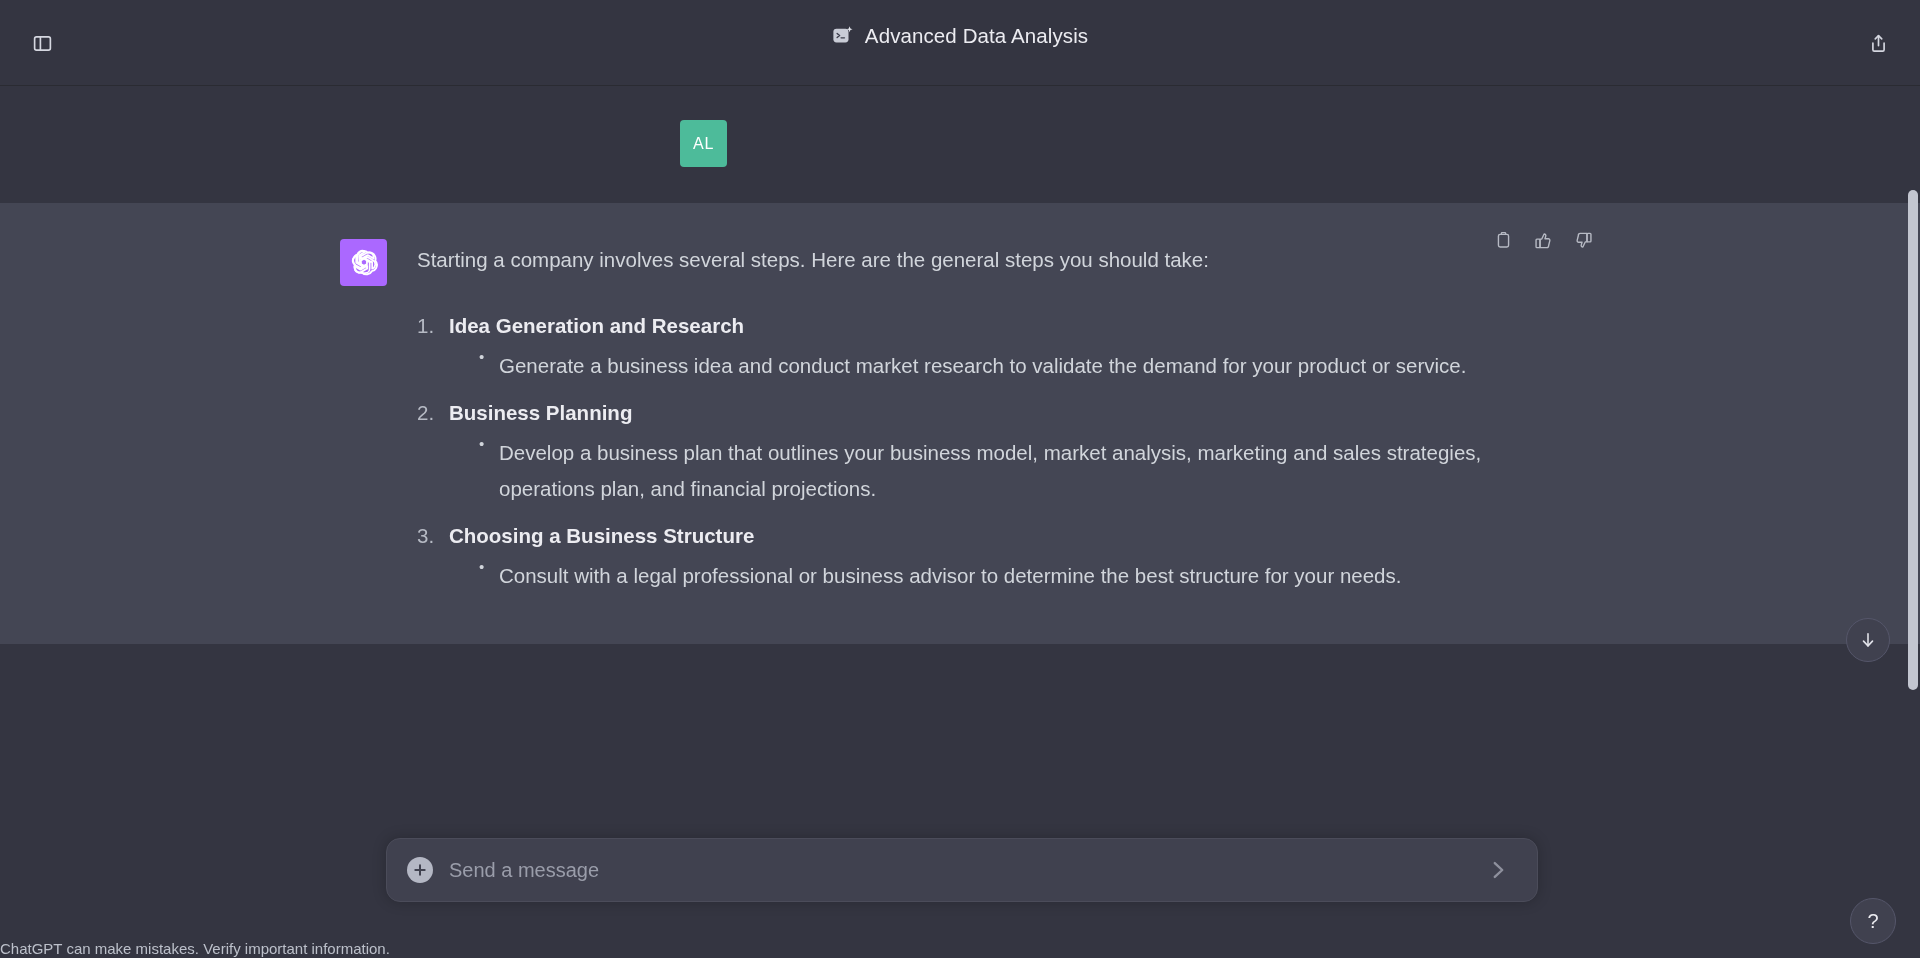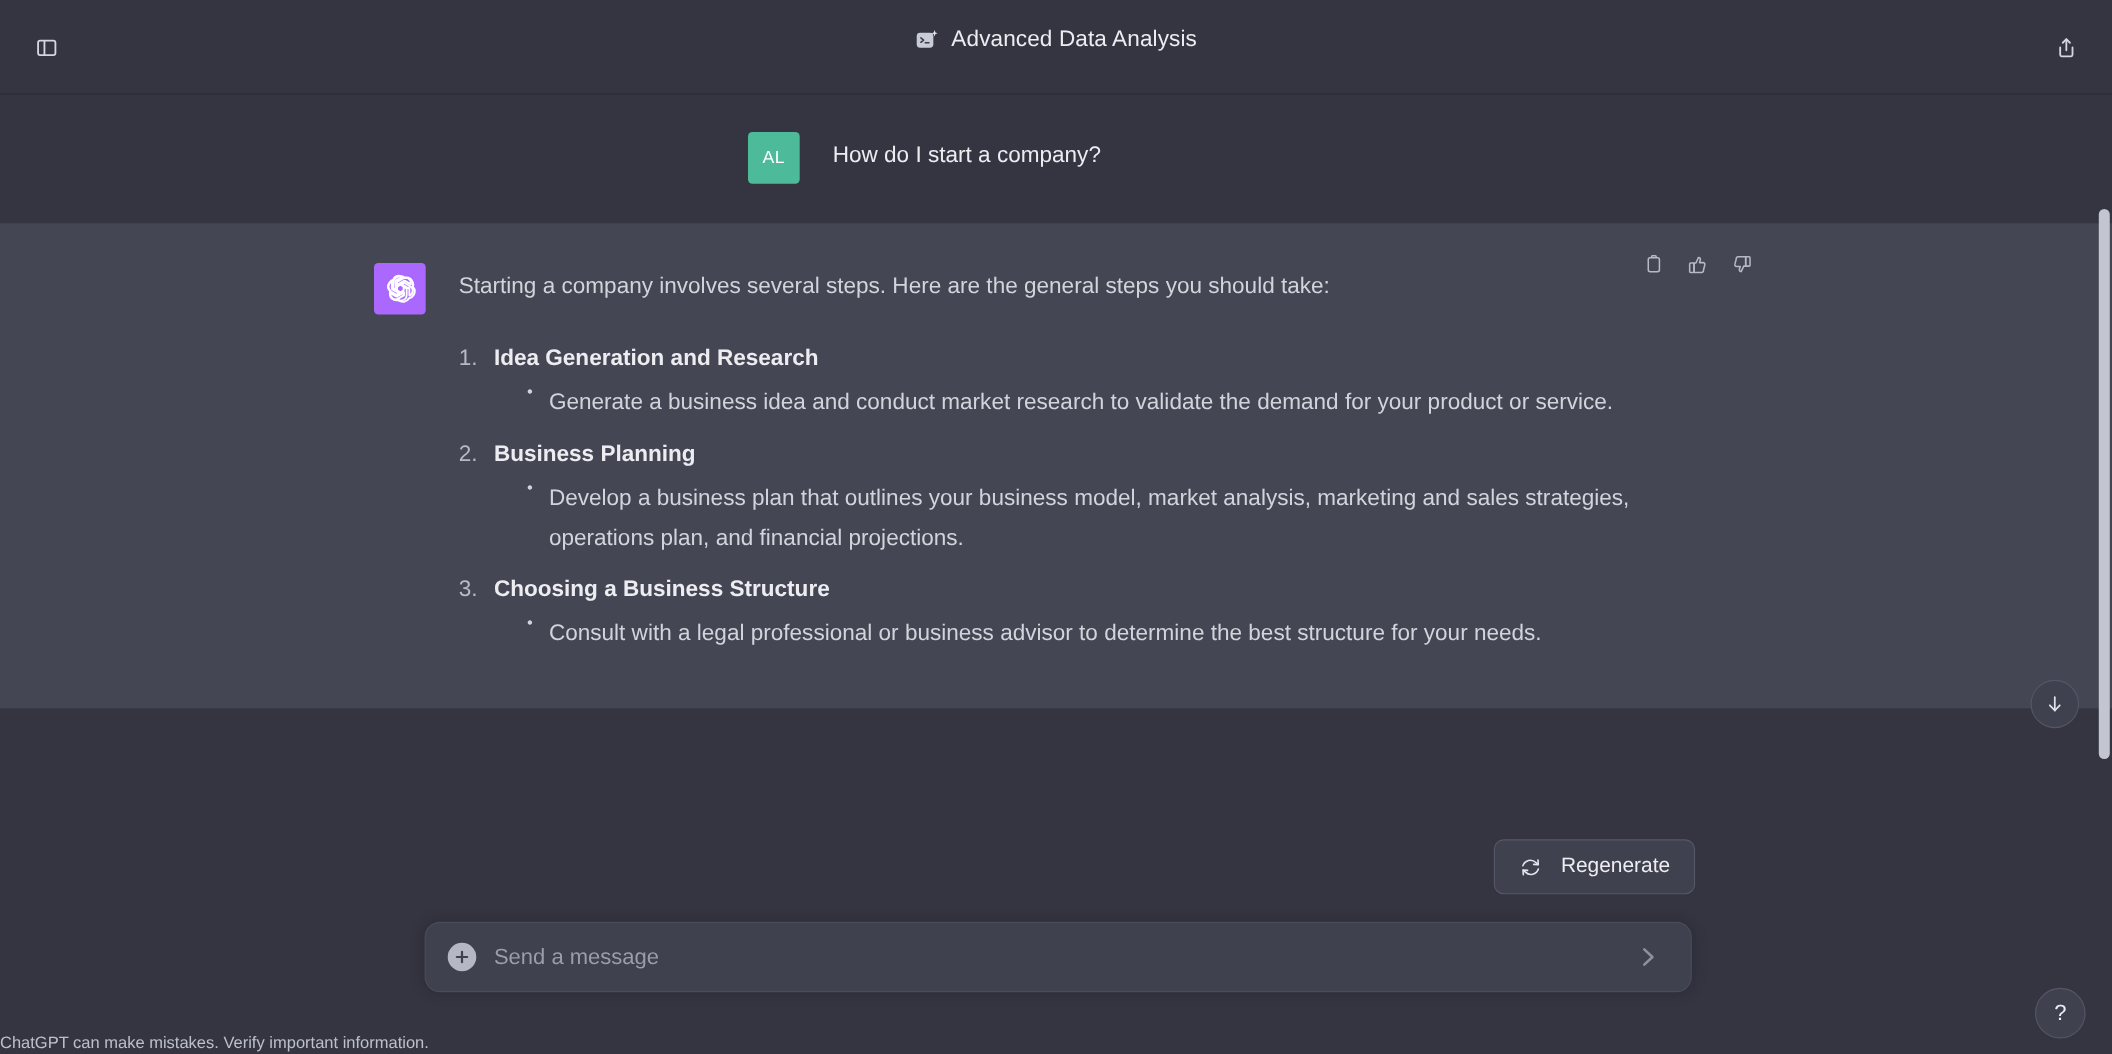--- a/index.html
+++ b/index.html
@@ -19,21 +19,21 @@
     display:flex; align-items:center;
   }
   .hdr-btn {
     position:absolute; display:flex; align-items:center; justify-content:center;
     width:40px; height:40px; border-radius:6px; cursor:pointer;
   }
   .sidebar-toggle { left:22px; top:23px; }
   .share-btn { right:22px; top:23px; }
   .hdr-title {
     position:absolute; left:0; width:1920px; top:24px;
-    display:flex; align-items:flex-end; justify-content:center; gap:11px;
+    display:flex; align-items:center; justify-content:center; gap:11px;
     font-size:20.5px; color:#ececf1; letter-spacing:.1px;
   }
   .ada-icon {
     width:22px; height:22px; position:relative; display:block; flex:none;
   }
 
   
   .scroll { position:absolute; top:86px; left:0; width:1920px; height:872px; overflow:hidden; }
 
   .msg { width:1920px; display:flex; justify-content:center; }
@@ -179,23 +179,20 @@
       </svg>
     </div>
   </div>
 
   <div class="scroll">
 
     <div class="msg msg-user">
       <div class="msg-inner">
         <div class="avatar avatar-user">
           <span>AL</span>
-        </div>
-        <div class="body-col">
-          <div class="line">How do I start a company?</div>
         </div>
       </div>
     </div>
 
     <div class="msg msg-assistant">
       <div class="msg-inner">
         <div class="avatar avatar-gpt">
           <svg width="30" height="30" viewBox="0 0 24 24">
             <path fill="none" stroke="#ffffff" stroke-width="1.55" stroke-linejoin="round" stroke-linecap="round" d="M21.0 10.2a5.0 5.0 0 0 0-.43-4.1 5.05 5.05 0 0 0-5.44-2.42A5.0 5.0 0 0 0 7.4 4.9a5.0 5.0 0 0 0-3.34 2.42 5.05 5.05 0 0 0 .62 5.92 5.0 5.0 0 0 0 .43 4.1 5.05 5.05 0 0 0 5.44 2.42 5.0 5.0 0 0 0 7.73-1.22 5.0 5.0 0 0 0 3.34-2.42 5.05 5.05 0 0 0-.62-5.92z"></path>
             <path fill="none" stroke="#ffffff" stroke-width="1.35" stroke-linejoin="round" stroke-linecap="round" d="M12 20.3a3.75 3.75 0 0 1-2.4-.87l4.36-2.52a.72.72 0 0 0 .36-.62V10.1l1.84 1.07a.07.07 0 0 1 .4.06v5.1a3.77 3.77 0 0 1-3.76 3.77zM4.9 17.2a3.74 3.74 0 0 1-.45-2.52l4.36 2.52a.71.71 0 0 0 .72 0l5.1-2.95v2.13a.08.08 0 0 1-.3.07l-4.4 2.55a3.77 3.77 0 0 1-5.14-1.38zM3.76 7.9a3.74 3.74 0 0 1 1.96-1.65v5.2a.72.72 0 0 0 .36.62l5.1 2.94-1.85 1.07a.07.07 0 0 1-.07 0l-4.4-2.55A3.77 3.77 0 0 1 3.76 7.9zM17.9 11.2l-5.1-2.95 1.84-1.06a.07.07 0 0 1 .07 0l4.4 2.55a3.77 3.77 0 0 1-.58 6.8v-5.2a.72.72 0 0 0-.36-.62zM19.73 8.4l-4.36-2.52a.71.71 0 0 0-.72 0l-5.1 2.94V6.7a.07.07 0 0 1 .03-.07l4.4-2.54a3.77 3.77 0 0 1 5.6 3.9zM8.6 12.2l-1.85-1.06a.07.07 0 0 1-.04-.06v-5.1a3.77 3.77 0 0 1 6.18-2.9L8.53 5.6a.72.72 0 0 0-.36.62zM9.6 10.05 12 8.67l2.4 1.38v2.76L12 14.2l-2.4-1.39z"></path>
@@ -250,29 +247,20 @@
       </div>
     </div>
   </div>
 
   <div class="scrollbar-track">
     <div class="scrollbar-thumb"></div>
   </div>
 
   <div class="composer-zone">
 
-    <div class="regen">
-      <svg width="21" height="21" viewBox="0 0 24 24">
-        <path d="M4.0 10.2a8.1 8.1 0 0 1 13.4-3.2l2.1 2.0" fill="none" stroke="#e4e5ec" stroke-width="1.7" stroke-linecap="round"></path>
-        <path d="M20.0 13.8a8.1 8.1 0 0 1-13.4 3.2l-2.1-2.0" fill="none" stroke="#e4e5ec" stroke-width="1.7" stroke-linecap="round"></path>
-        <path d="M19.6 4.4 L19.9 9.2 L15.2 8.9" fill="none" stroke="#e4e5ec" stroke-width="1.7" stroke-linecap="round" stroke-linejoin="round"></path>
-        <path d="M4.4 19.6 L4.1 14.8 L8.8 15.1" fill="none" stroke="#e4e5ec" stroke-width="1.7" stroke-linecap="round" stroke-linejoin="round"></path>
-      </svg>
-      <span>Regenerate</span>
-    </div>
 
     <div class="composer">
       <div class="plus-btn">
         <svg width="16" height="16" viewBox="0 0 24 24">
           <line x1="12" y1="5" x2="12" y2="19" stroke="#40414f" stroke-width="3" stroke-linecap="round"></line>
           <line x1="5" y1="12" x2="19" y2="12" stroke="#40414f" stroke-width="3" stroke-linecap="round"></line>
         </svg>
       </div>
       <input class="msg-input" type="text" value="" placeholder="Send a message" style="">
       <div class="send-btn">

